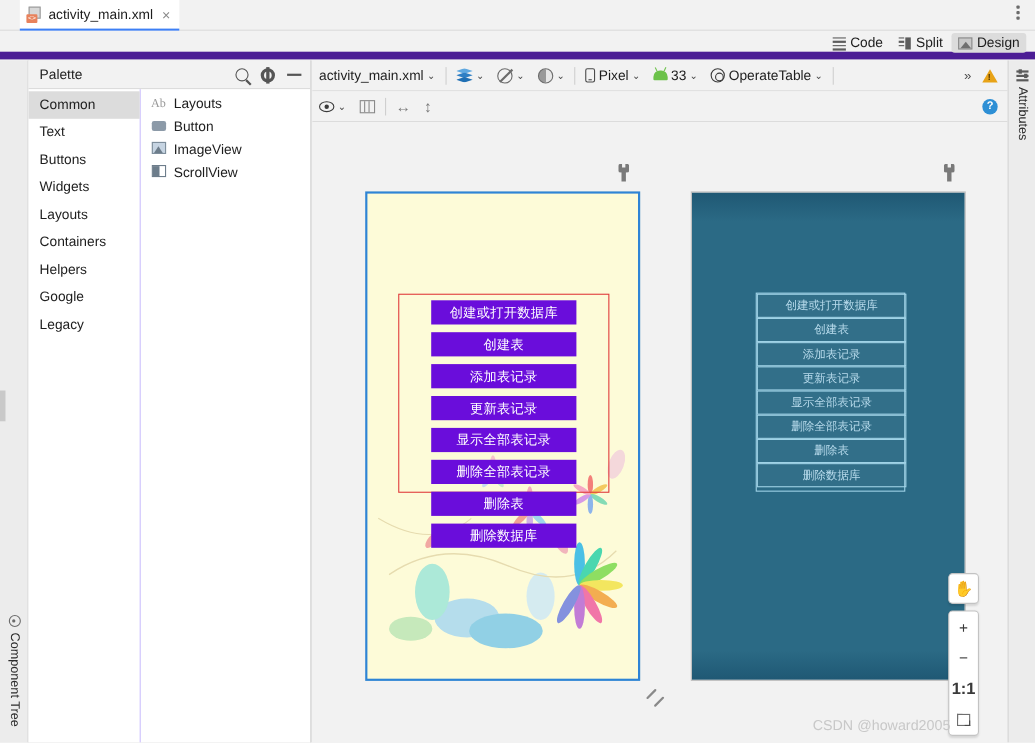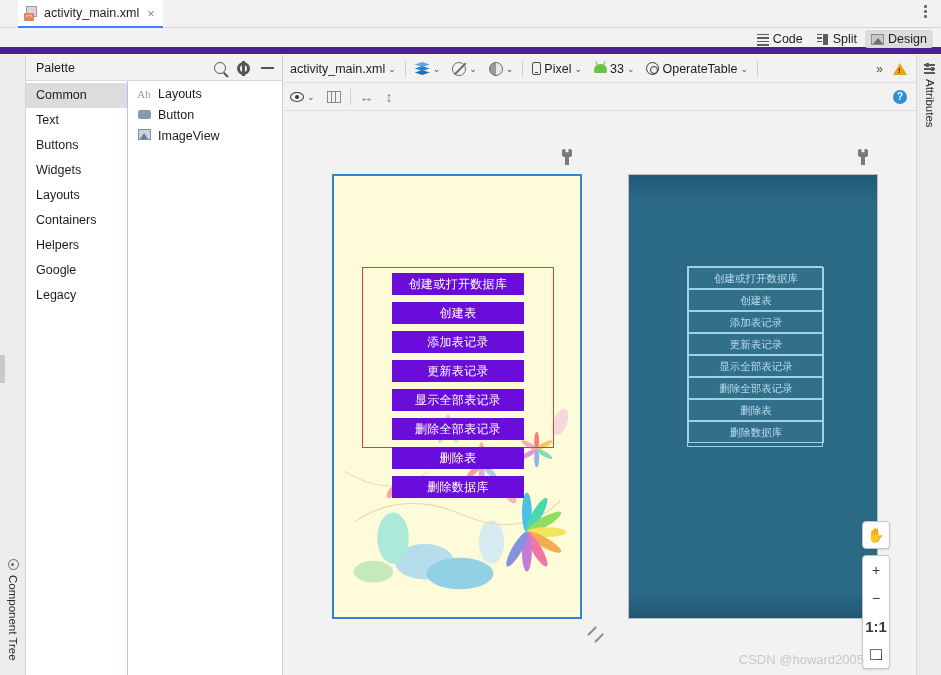--- a/index.html
+++ b/index.html
@@ -427,20 +427,24 @@
           <span class="glyph ic-ab">Ab</span>
           <span>Layouts</span>
         </div>
         <div class="pitem">
           <span class="glyph"><span class="ic-btn"></span></span>
           <span>Button</span>
         </div>
         <div class="pitem">
           <span class="glyph"><span class="ic-img"></span></span>
           <span>ImageView</span>
+        </div>
+        <div class="pitem">
+          <span class="glyph"><span class="ic-scroll"></span></span>
+          <span>ScrollView</span>
         </div>
       </div>
     </div>
   </div>
 
   <div class="etoolbar1">
     <div class="tb-item">
       <span>activity_main.xml</span>
       <span class="caret">⌄</span>
     </div>

